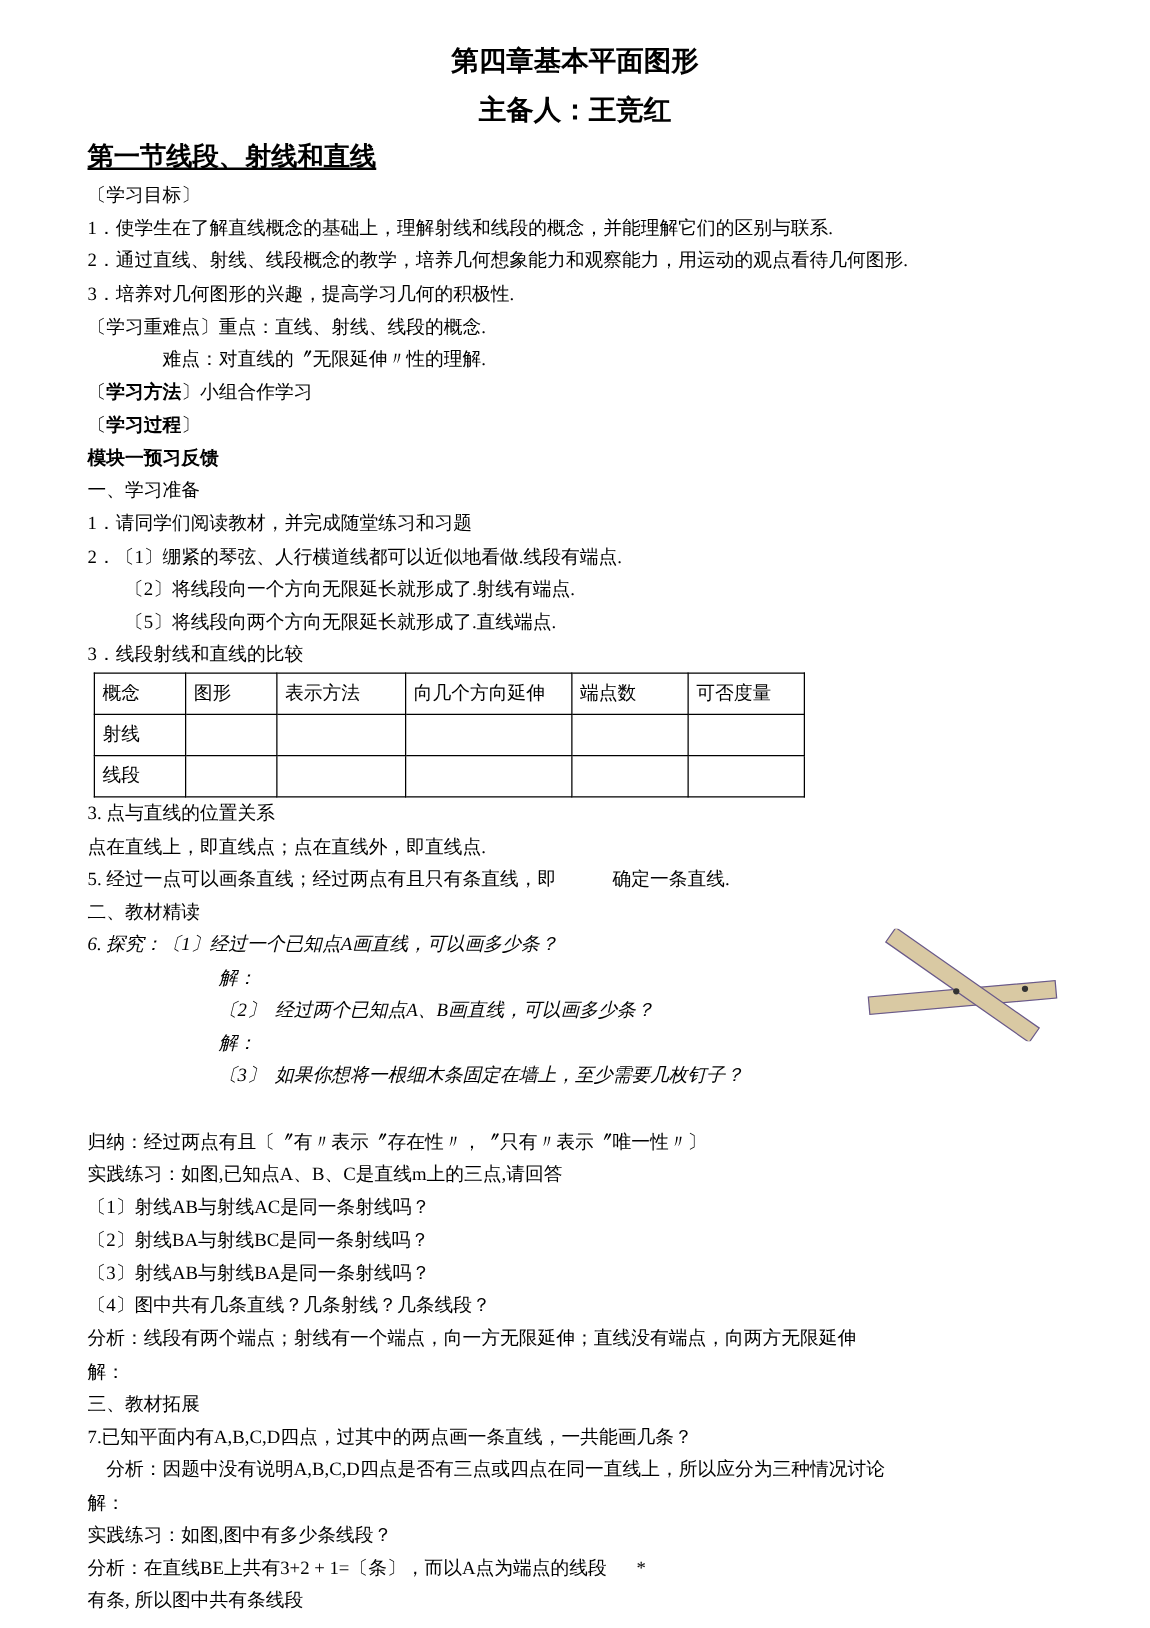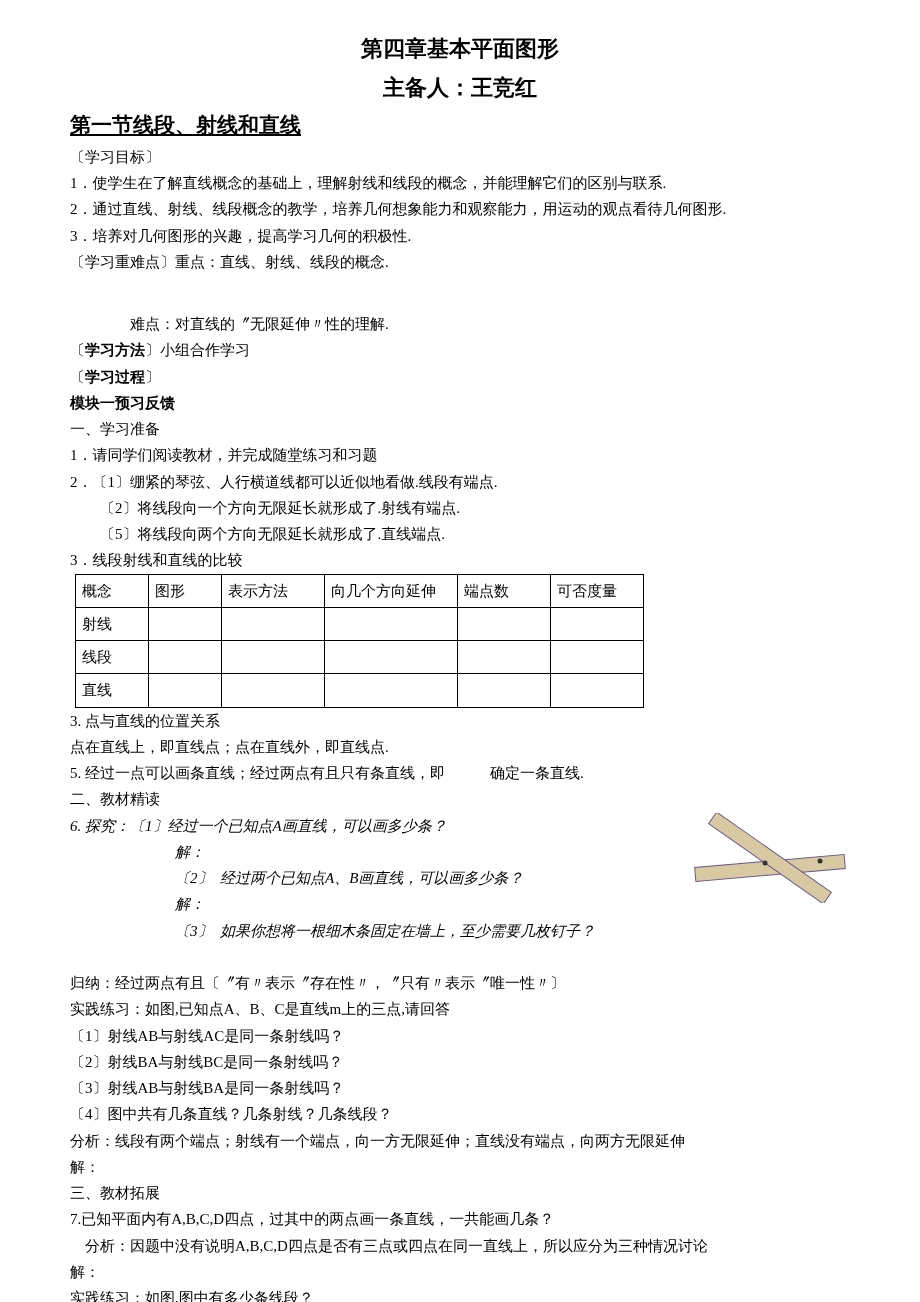--- a/index.html
+++ b/index.html
@@ -35,21 +35,21 @@
     text-align: left;
     font-weight: normal;
   }
   .col0 { width: 60px; }
   .col1 { width: 60px; }
   .col2 { width: 90px; }
   .col3 { width: 120px; }
   .col4 { width: 80px; }
   .col5 { width: 80px; }
   .indent { padding-left: 2em; display:block; }
-  .indent2 { padding-left: 4em; display:block;margin-top:36px; }
+  .indent2 { padding-left: 4em; display:block; }
   .row-flex { display:flex; align-items:flex-start; }
   .row-flex .text { flex:1;font-style:italic; }
   .diagram { width:160px; flex-shrink:0; }
   .star { padding-left:20px; }
 </style>
 </head>
 <body>
 
 
 
@@ -93,28 +93,20 @@
   <tr>
     <td>射线</td>
         <td></td>
         <td></td>
         <td></td>
         <td></td>
         <td></td>
   </tr>
   <tr>
     <td>线段</td>
-        <td></td>
-        <td></td>
-        <td></td>
-        <td></td>
-        <td></td>
-  </tr>
-  <tr>
-    <td>直线</td>
         <td></td>
         <td></td>
         <td></td>
         <td></td>
         <td></td>
   </tr>
 </tbody>
   </table>
 
 <div>3. 点与直线的位置关系</div>

